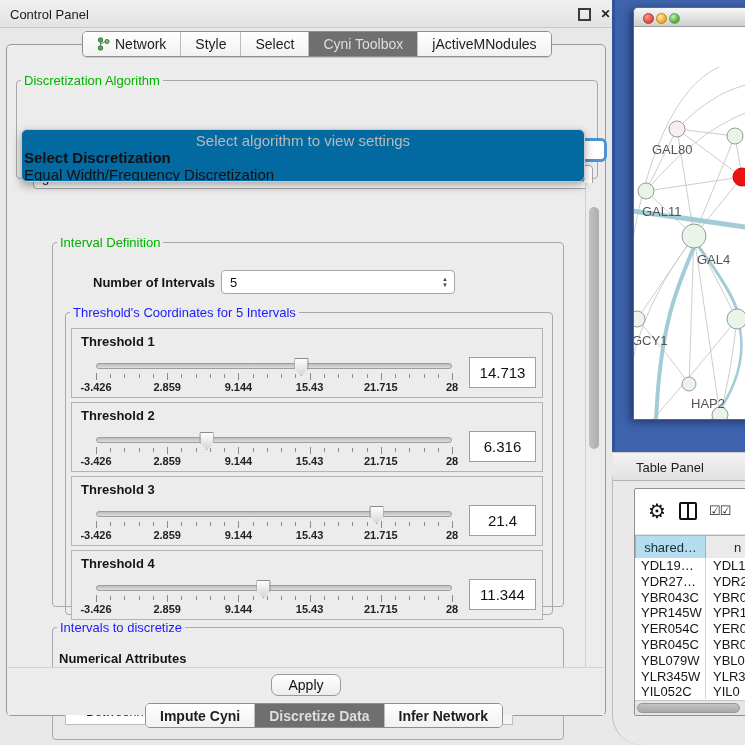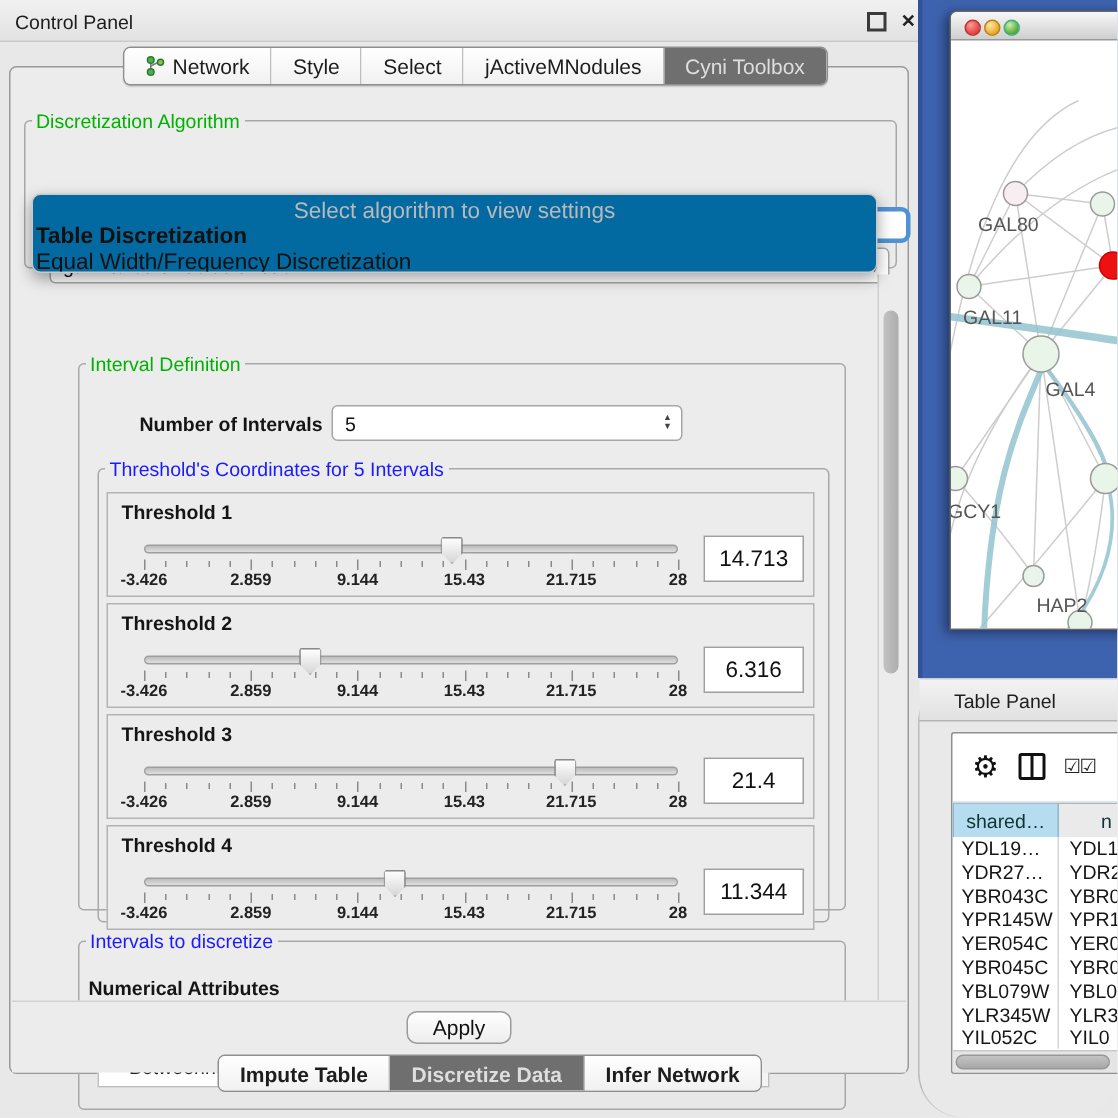--- a/index.html
+++ b/index.html
@@ -130,46 +130,46 @@
         <circle cx="10" cy="4.5" r="2" fill="#8bc34a" stroke="#2c7a31"></circle>
       </svg>
       <span>Network</span>
     </div>
     <div class="tab">
         <span>Style</span>
       </div>
     <div class="tab">
         <span>Select</span>
       </div>
+    <div class="tab selected">
+        <span>Cyni Toolbox</span>
+      </div>
     <div class="tab">
         <span>jActiveMNodules</span>
-      </div>
-    <div class="tab selected">
-        <span>Cyni Toolbox</span>
       </div>
   </div>
 
   <div class="panel-body">
 
     <fieldset class="algo-group">
       <legend class="leg-green">Discretization Algorithm</legend>
       <div class="focus-frag"></div>
       <span class="tabledata-label">Table Data</span>
       <div class="combo combo-table">
         <span>galFiltered.sif default node</span>
         <span class="spin">
             <span>▲</span>
             <span>▼</span>
           </span>
       </div>
     </fieldset>
 
     <div class="popup">
       <div class="ph">Select algorithm to view settings</div>
-      <div class="opt first">Table Discretization</div>
+      <div class="opt first">Select Discretization</div>
       <div class="opt">Equal Width/Frequency Discretization</div>
     </div>
 
     <div class="scrollzone">
       <fieldset class="interval-group">
         <legend class="leg-green">Interval Definition</legend>
         <span class="noi-label">Number of Intervals</span>
         <div class="combo combo-noi">
           <span>5</span>
           <span class="spin">
@@ -379,21 +379,21 @@
         <div class="thumb-v"></div>
       </div>
 
     <div class="apply-band">
       <div class="apply-btn">Apply</div>
     </div>
   </div>
 
   <div class="bottom-tabbar">
     <div class="tab">
-        <span>Impute Table</span>
+        <span>Impute Cyni</span>
       </div>
     <div class="tab selected">
         <span>Discretize Data</span>
       </div>
     <div class="tab">
         <span>Infer Network</span>
       </div>
   </div>
 </div>
 

